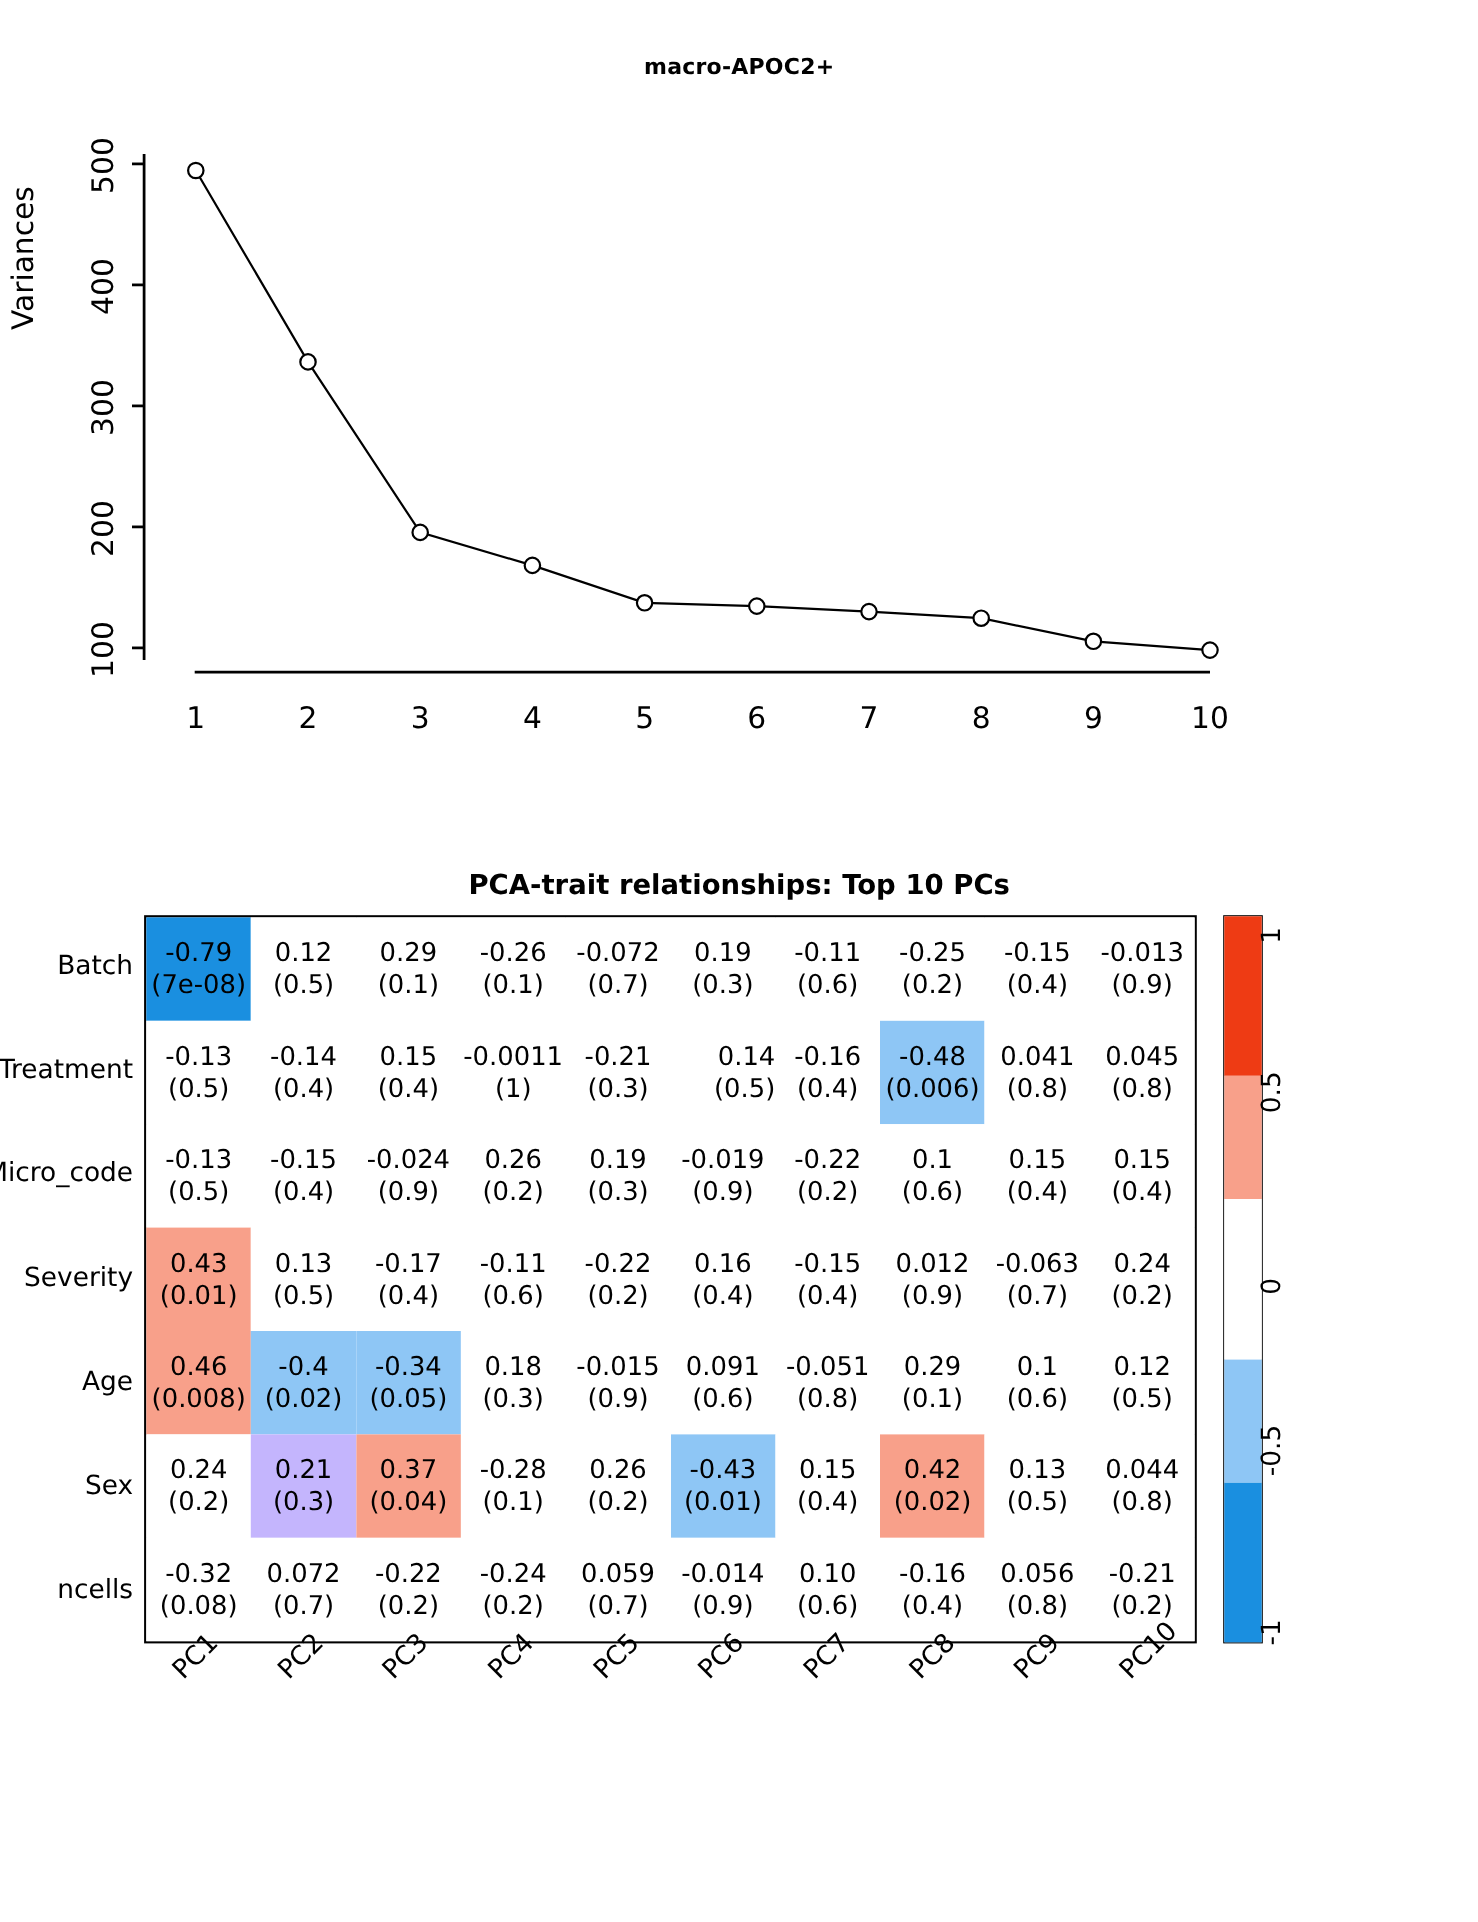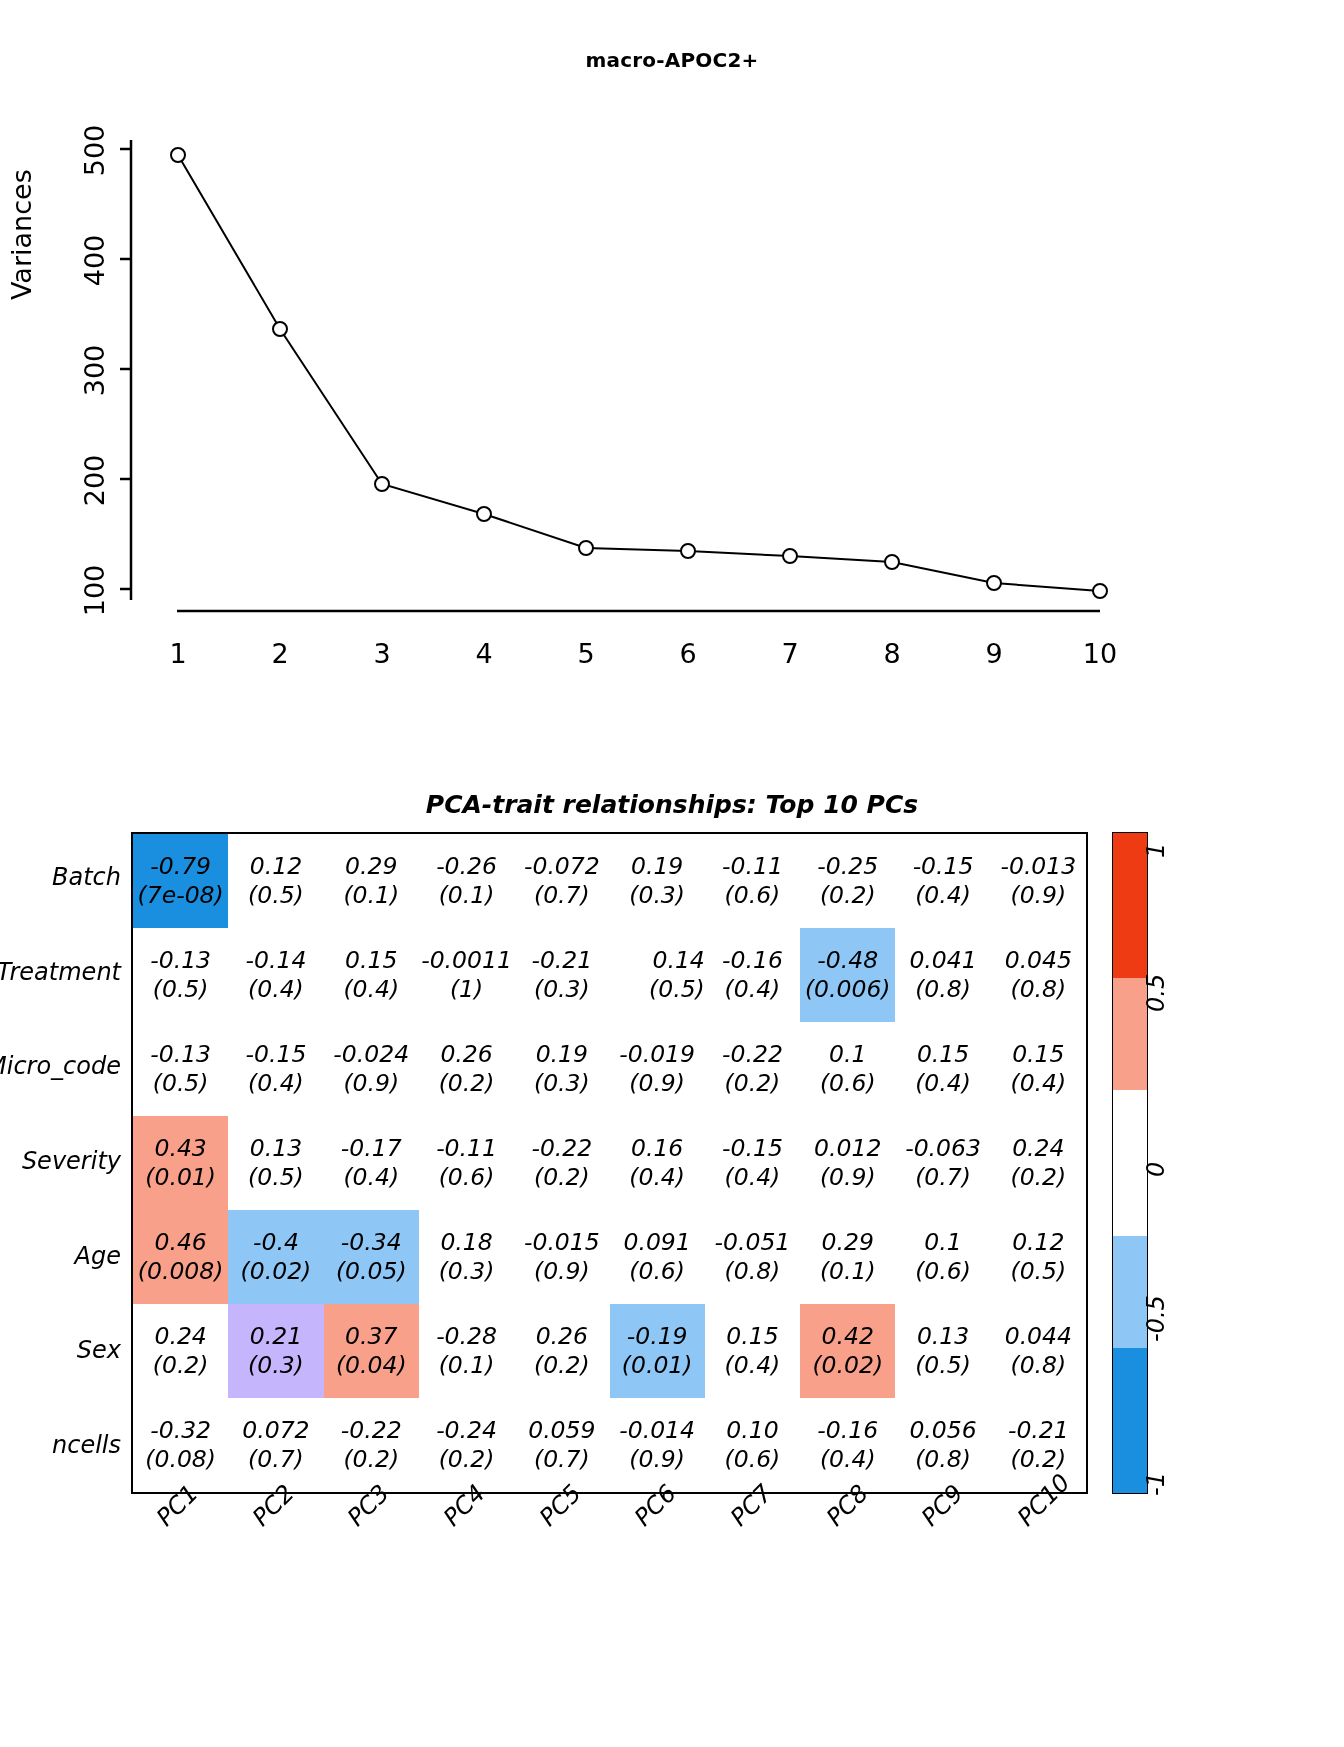--- a/index.html
+++ b/index.html
@@ -58,21 +58,20 @@
     white-space: nowrap;
   }
 
   
   #heat-wrap {
     position: absolute;
     left: 0;
     top: 720px;
     width: 1344px;
     height: 1027px;
-    font-style: italic;
   }
   #heat-title {
     position: absolute;
     top: 70px;
     left: 0;
     width: 1344px;
     text-align: center;
     font-size: 25px;
     font-weight: bold;
   }
@@ -405,21 +404,21 @@
       </div>
       <div class="cell" style="background: rgb(255, 255, 255);">
         <span class="v">-0.28</span>
         <span class="p">(0.1)</span>
       </div>
       <div class="cell" style="background: rgb(255, 255, 255);">
         <span class="v">0.26</span>
         <span class="p">(0.2)</span>
       </div>
       <div class="cell" style="background: rgb(142, 198, 245);">
-        <span class="v">-0.19</span>
+        <span class="v">-0.43</span>
         <span class="p">(0.01)</span>
       </div>
       <div class="cell" style="background: rgb(255, 255, 255);">
         <span class="v">0.15</span>
         <span class="p">(0.4)</span>
       </div>
       <div class="cell" style="background: rgb(248, 160, 138);">
         <span class="v">0.42</span>
         <span class="p">(0.02)</span>
       </div>

